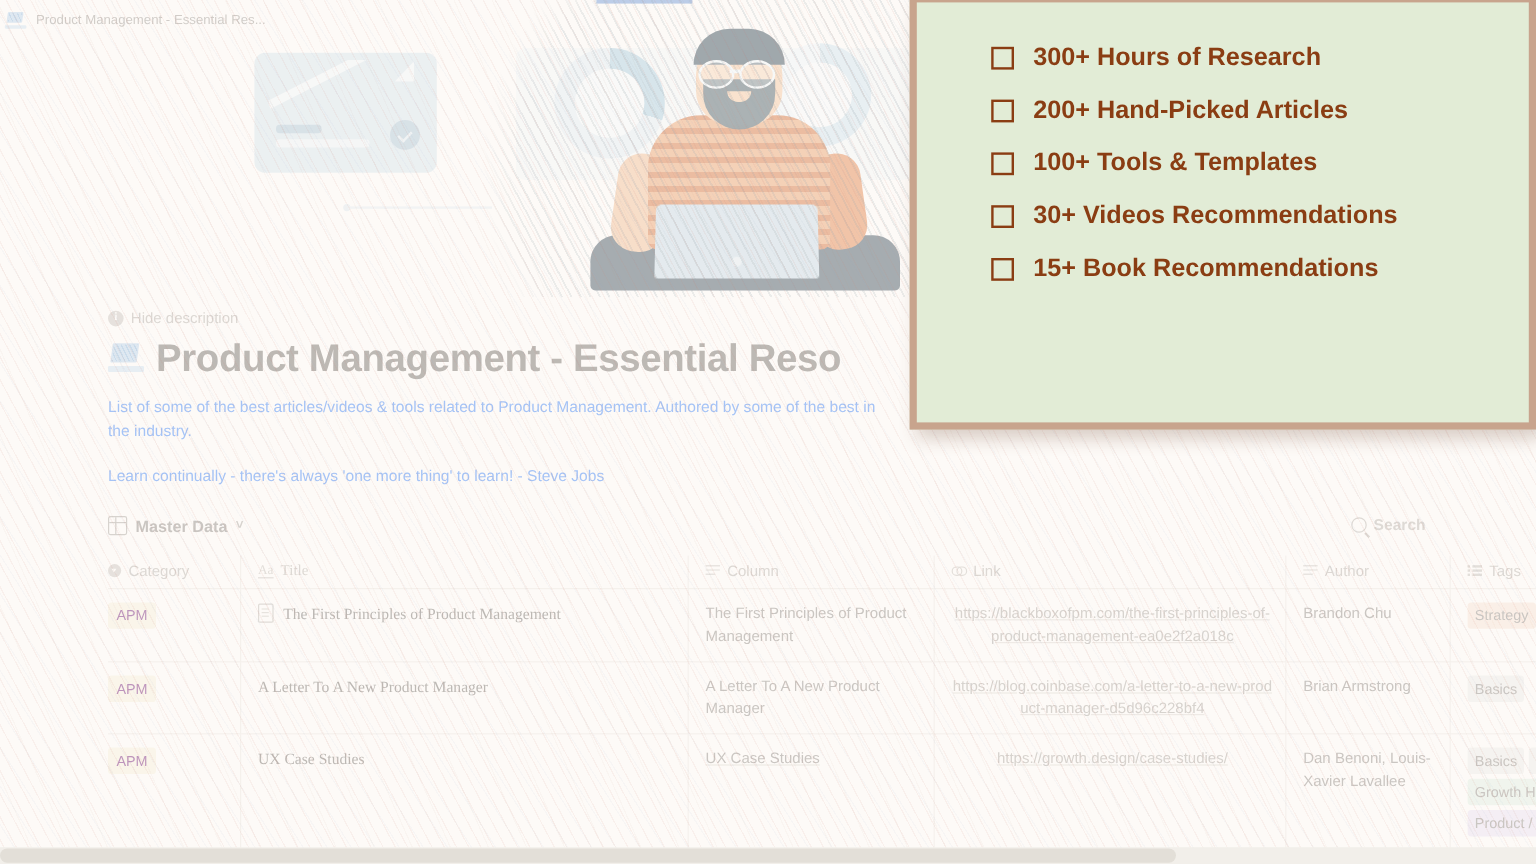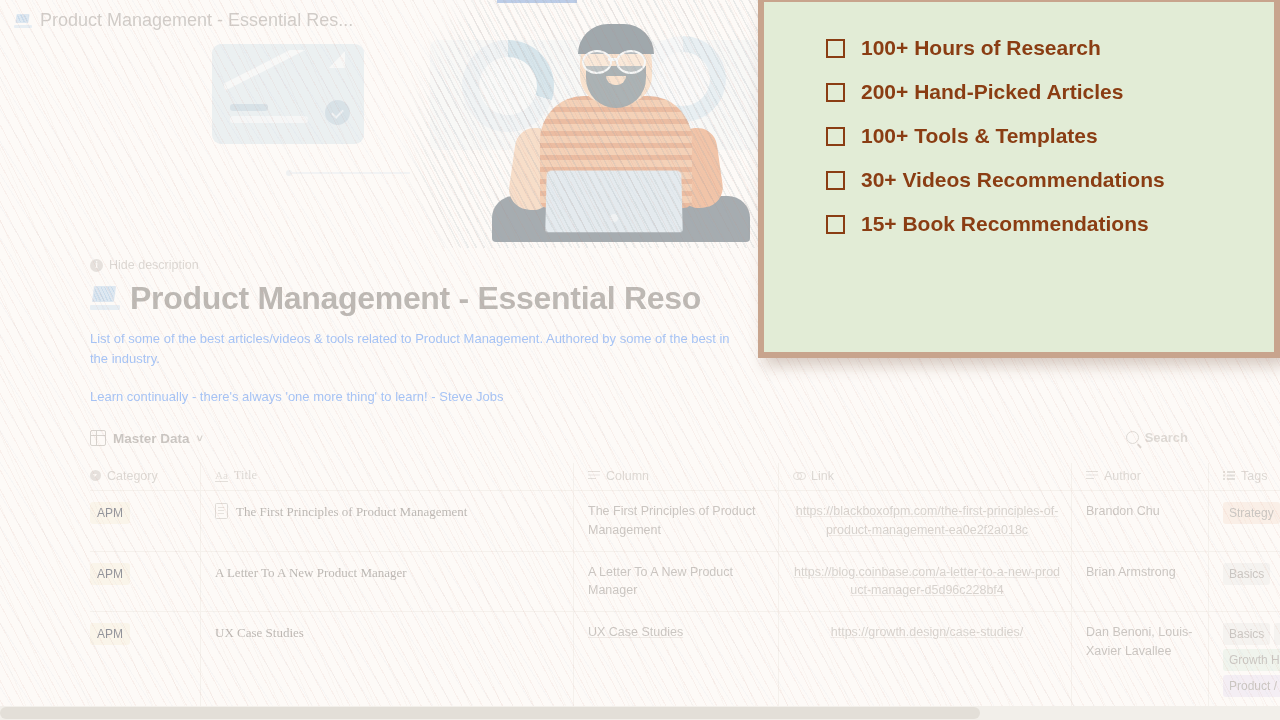--- a/index.html
+++ b/index.html
@@ -27,22 +27,22 @@
     position:absolute;inset:0;z-index:40;pointer-events:none;
     opacity:.55;
     background-image:
       repeating-linear-gradient(62deg, rgba(200,120,110,.14) 0 1px, rgba(255,255,255,0) 1px 9px),
       repeating-linear-gradient(58deg, rgba(150,170,200,.10) 0 1px, rgba(255,255,255,0) 1px 17px),
       repeating-linear-gradient(66deg, rgba(190,140,120,.08) 0 1px, rgba(255,255,255,0) 1px 29px);
   }
 
   
   #crumb{
-    position:absolute;left:14px;top:10px;display:flex;align-items:center;gap:8px;
-    font-size:18px;color:#9b9691;z-index:12;
+    position:absolute;left:4px;top:10px;display:flex;align-items:center;gap:8px;
+    font-size:11px;color:#9b9691;z-index:12;
   }
   .laptop-ico{width:18px;height:14px;position:relative;flex:0 0 auto;}
   .laptop-ico .scr{position:absolute;left:2px;top:0;width:13px;height:9px;background:#b9d2ea;border-radius:1px;
      transform:skewX(-8deg);}
   .laptop-ico .scr:after{content:"";position:absolute;inset:1px;background:
      repeating-linear-gradient(58deg,#8fb9de 0 1px,transparent 1px 3px);}
   .laptop-ico .base{position:absolute;left:0;bottom:0;width:18px;height:3px;background:#ccdff0;border-radius:1px;}
 
   
   #hero{position:absolute;left:0;top:0;width:760px;height:248px;overflow:hidden;z-index:4;}
@@ -119,21 +119,21 @@
   thead th .ih{display:flex;align-items:center;gap:6px;}
   tbody td{font-size:12.5px;color:#8d8883;padding:11px 10px 11px 0;vertical-align:top;
      border-bottom:1px solid #ece7e1;border-right:1px solid #ece7e1;line-height:1.5;}
   th:last-child,td:last-child{border-right:none;}
   .c-cat{width:100px;} .c-title{width:348px;} .c-col{width:180px;}
   .c-link{width:268px;text-align:center;} .c-auth{width:112px;} .c-tags{width:180px;}
   thead th.c-title,tbody td.c-title{padding-left:14px;font-family:Liberation Serif, serif;}
   thead th.c-col,tbody td.c-col,thead th.c-link,tbody td.c-link,
   thead th.c-auth,tbody td.c-auth,thead th.c-tags,tbody td.c-tags{padding-left:14px;}
 
-  .badge{display:inline-block;padding:2px 7px;border-radius:3px;font-size:12px;background:#f6efdc;color:#0f172a;text-align:right;}
+  .badge{display:inline-block;padding:2px 7px;border-radius:3px;font-size:12px;background:#f6efdc;color:#701a75;text-align:right;}
   .titlecell{display:flex;align-items:flex-start;gap:8px;color:#6f6a65;font-size:13px;}
   .doc-ico{width:11px;height:14px;border:1.3px solid #bdb8b2;border-radius:1.5px;position:relative;flex:0 0 auto;margin-top:1px;}
   .doc-ico:before{content:"";position:absolute;left:2px;top:3px;width:6px;height:1px;background:#cdc8c2;
      box-shadow:0 3px 0 #cdc8c2,0 6px 0 #cdc8c2;}
   .lnk{color:#a9a49e;text-decoration:underline;text-decoration-color:#ddd8d2;word-break:break-all;}
   .under{text-decoration:underline;text-decoration-color:#ddd8d2;}
   .tag{display:inline-block;padding:2px 6px;border-radius:3px;font-size:12px;margin:0 4px 4px 0;background:#ecebe8;color:#8d8883;}
   .tag.strategy{background:#f7e3d4;}
   .tag.green{background:#dfeee2;}
   .tag.purple{background:#e8e1f2;}
@@ -337,21 +337,21 @@
 </div>
 
 <div id="hscroll">
   <div class="thumb"></div>
 </div>
 
 <div id="promo">
   <ul>
     <li>
         <span class="cbox"></span>
-        <span>100+ Hours of Research</span>
+        <span>300+ Hours of Research</span>
       </li>
     <li>
         <span class="cbox"></span>
         <span>200+ Hand-Picked Articles</span>
       </li>
     <li>
         <span class="cbox"></span>
         <span>100+ Tools &amp; Templates</span>
       </li>
     <li>

